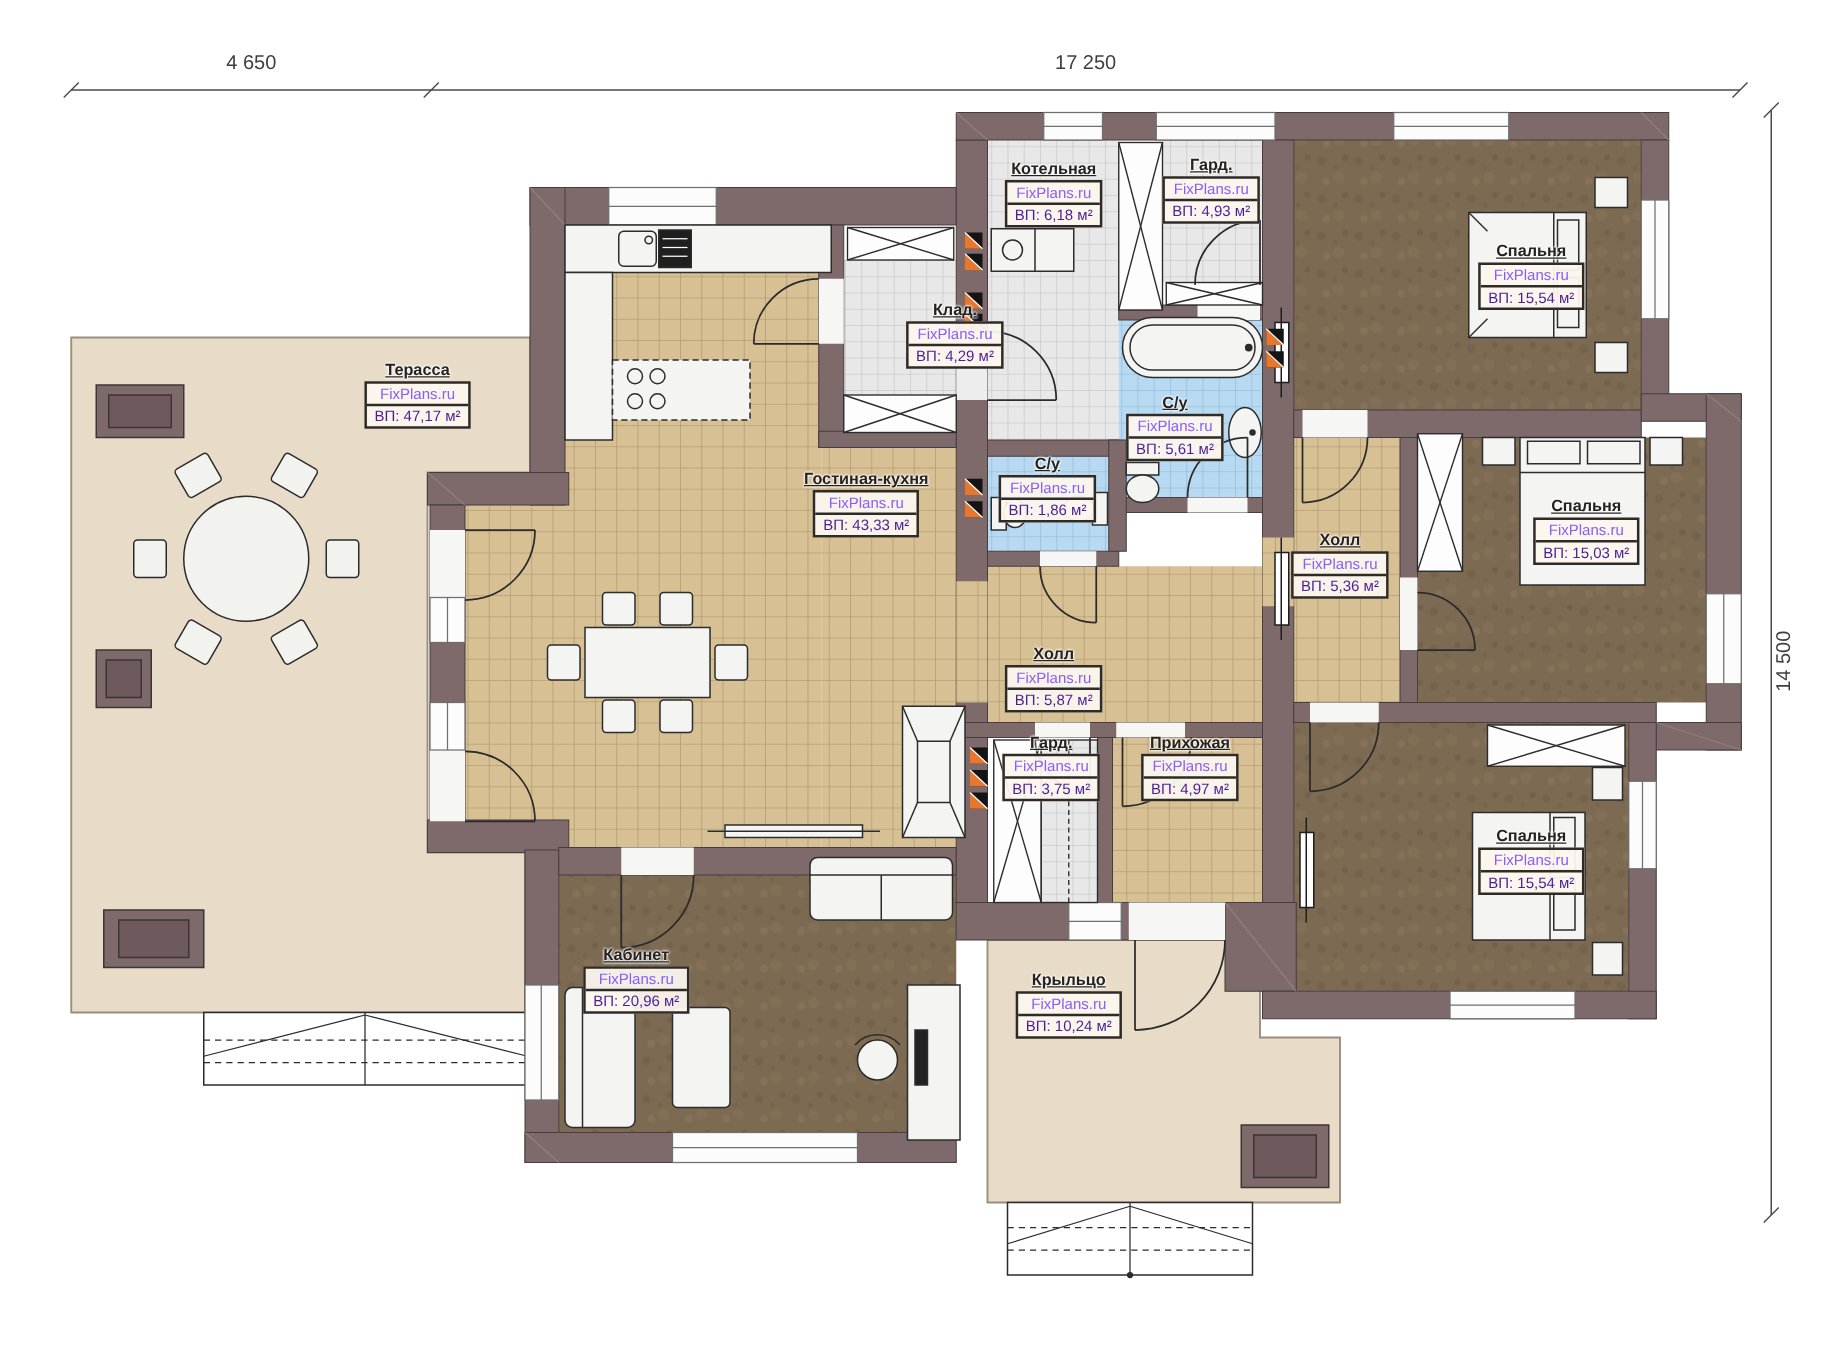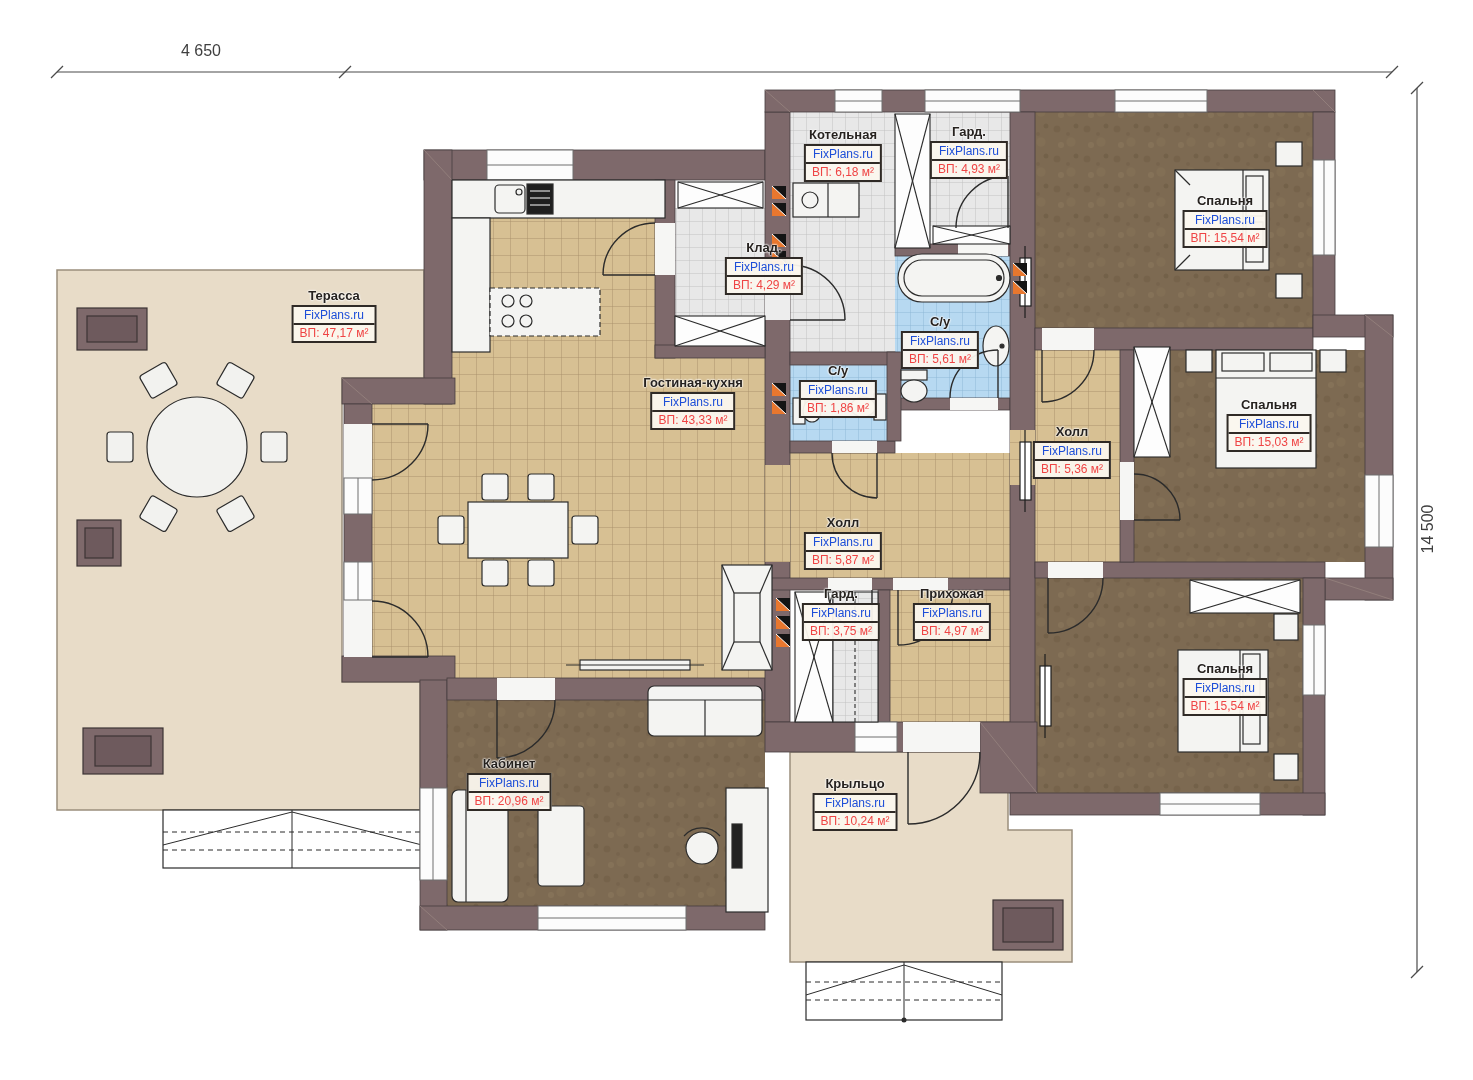--- a/index.html
+++ b/index.html
@@ -2,25 +2,25 @@
 <html><head>
 <meta charset="utf-8">
 <style>
   html,body{margin:0;padding:0;background:#fff;}
   .canvas{position:relative;width:1457px;height:1080px;background:#ffffff;
           font-family:"Liberation Sans",sans-serif;overflow:hidden;}
   .canvas svg{position:absolute;left:0;top:0;}
   .labels-layer{position:absolute;left:0;top:0;width:100%;height:100%;z-index:5;pointer-events:none;}
   .room-label{position:absolute;transform:translateX(-50%);text-align:center;}
   .room-name{font-size:13px;font-weight:bold;color:#26221f;white-space:nowrap;
-             text-shadow:0 0 2px #fff,0 0 2px #fff,0 0 2px #fff;line-height:15px;}
+             text-shadow:0 0 2px #fff,0 0 2px #fff,0 0 2px #fff;line-height:15px;text-decoration:underline;}
   .label-box{display:inline-block;border:2px solid #2f2a26;background:rgba(251,247,238,0.95);margin-top:2px;}
-  .brand-row{font-size:12px;color:#1d4ed8;padding:0 6px;line-height:16px;
+  .brand-row{font-size:12px;color:#8b5cf6;padding:0 6px;line-height:16px;
              border-bottom:2px solid #2f2a26;white-space:nowrap;}
-  .area-row{font-size:12px;color:#ef4444;padding:0 6px;line-height:16px;white-space:nowrap;}
+  .area-row{font-size:12px;color:#4c1d95;padding:0 6px;line-height:16px;white-space:nowrap;}
   .dim{position:absolute;font-size:16px;color:#3f3f3f;z-index:4;}
   .dim-left{left:57px;top:42px;width:288px;text-align:center;}
   .dim-main{left:345px;top:42px;width:1047px;text-align:center;}
   .dim-right{left:1328px;top:520px;width:200px;text-align:center;
              transform:rotate(-90deg);transform-origin:center;}
 </style>
 </head>
 <body>
 
 <div class="canvas">
@@ -522,20 +522,21 @@
     <line x1="51" y1="78" x2="63" y2="66"></line>
     <line x1="339" y1="78" x2="351" y2="66"></line>
     <line x1="1386" y1="78" x2="1398" y2="66"></line>
     <line x1="1417" y1="88" x2="1417" y2="972"></line>
     <line x1="1411" y1="94" x2="1423" y2="82"></line>
     <line x1="1411" y1="978" x2="1423" y2="966"></line>
   </g>
 </svg>
 
 <div class="dim dim-left">4 650</div>
+<div class="dim dim-main">17 250</div>
 <div class="dim dim-right">14 500</div>
 
 <div class="labels-layer">
 
   <div class="room-label" style="left:334px;top:288px;">
     <div class="room-name">Терасса</div>
     <div class="label-box"><div class="brand-row">FixPlans.ru</div>
     <div class="area-row">ВП: 47,17 м²</div></div>
   </div>
 

